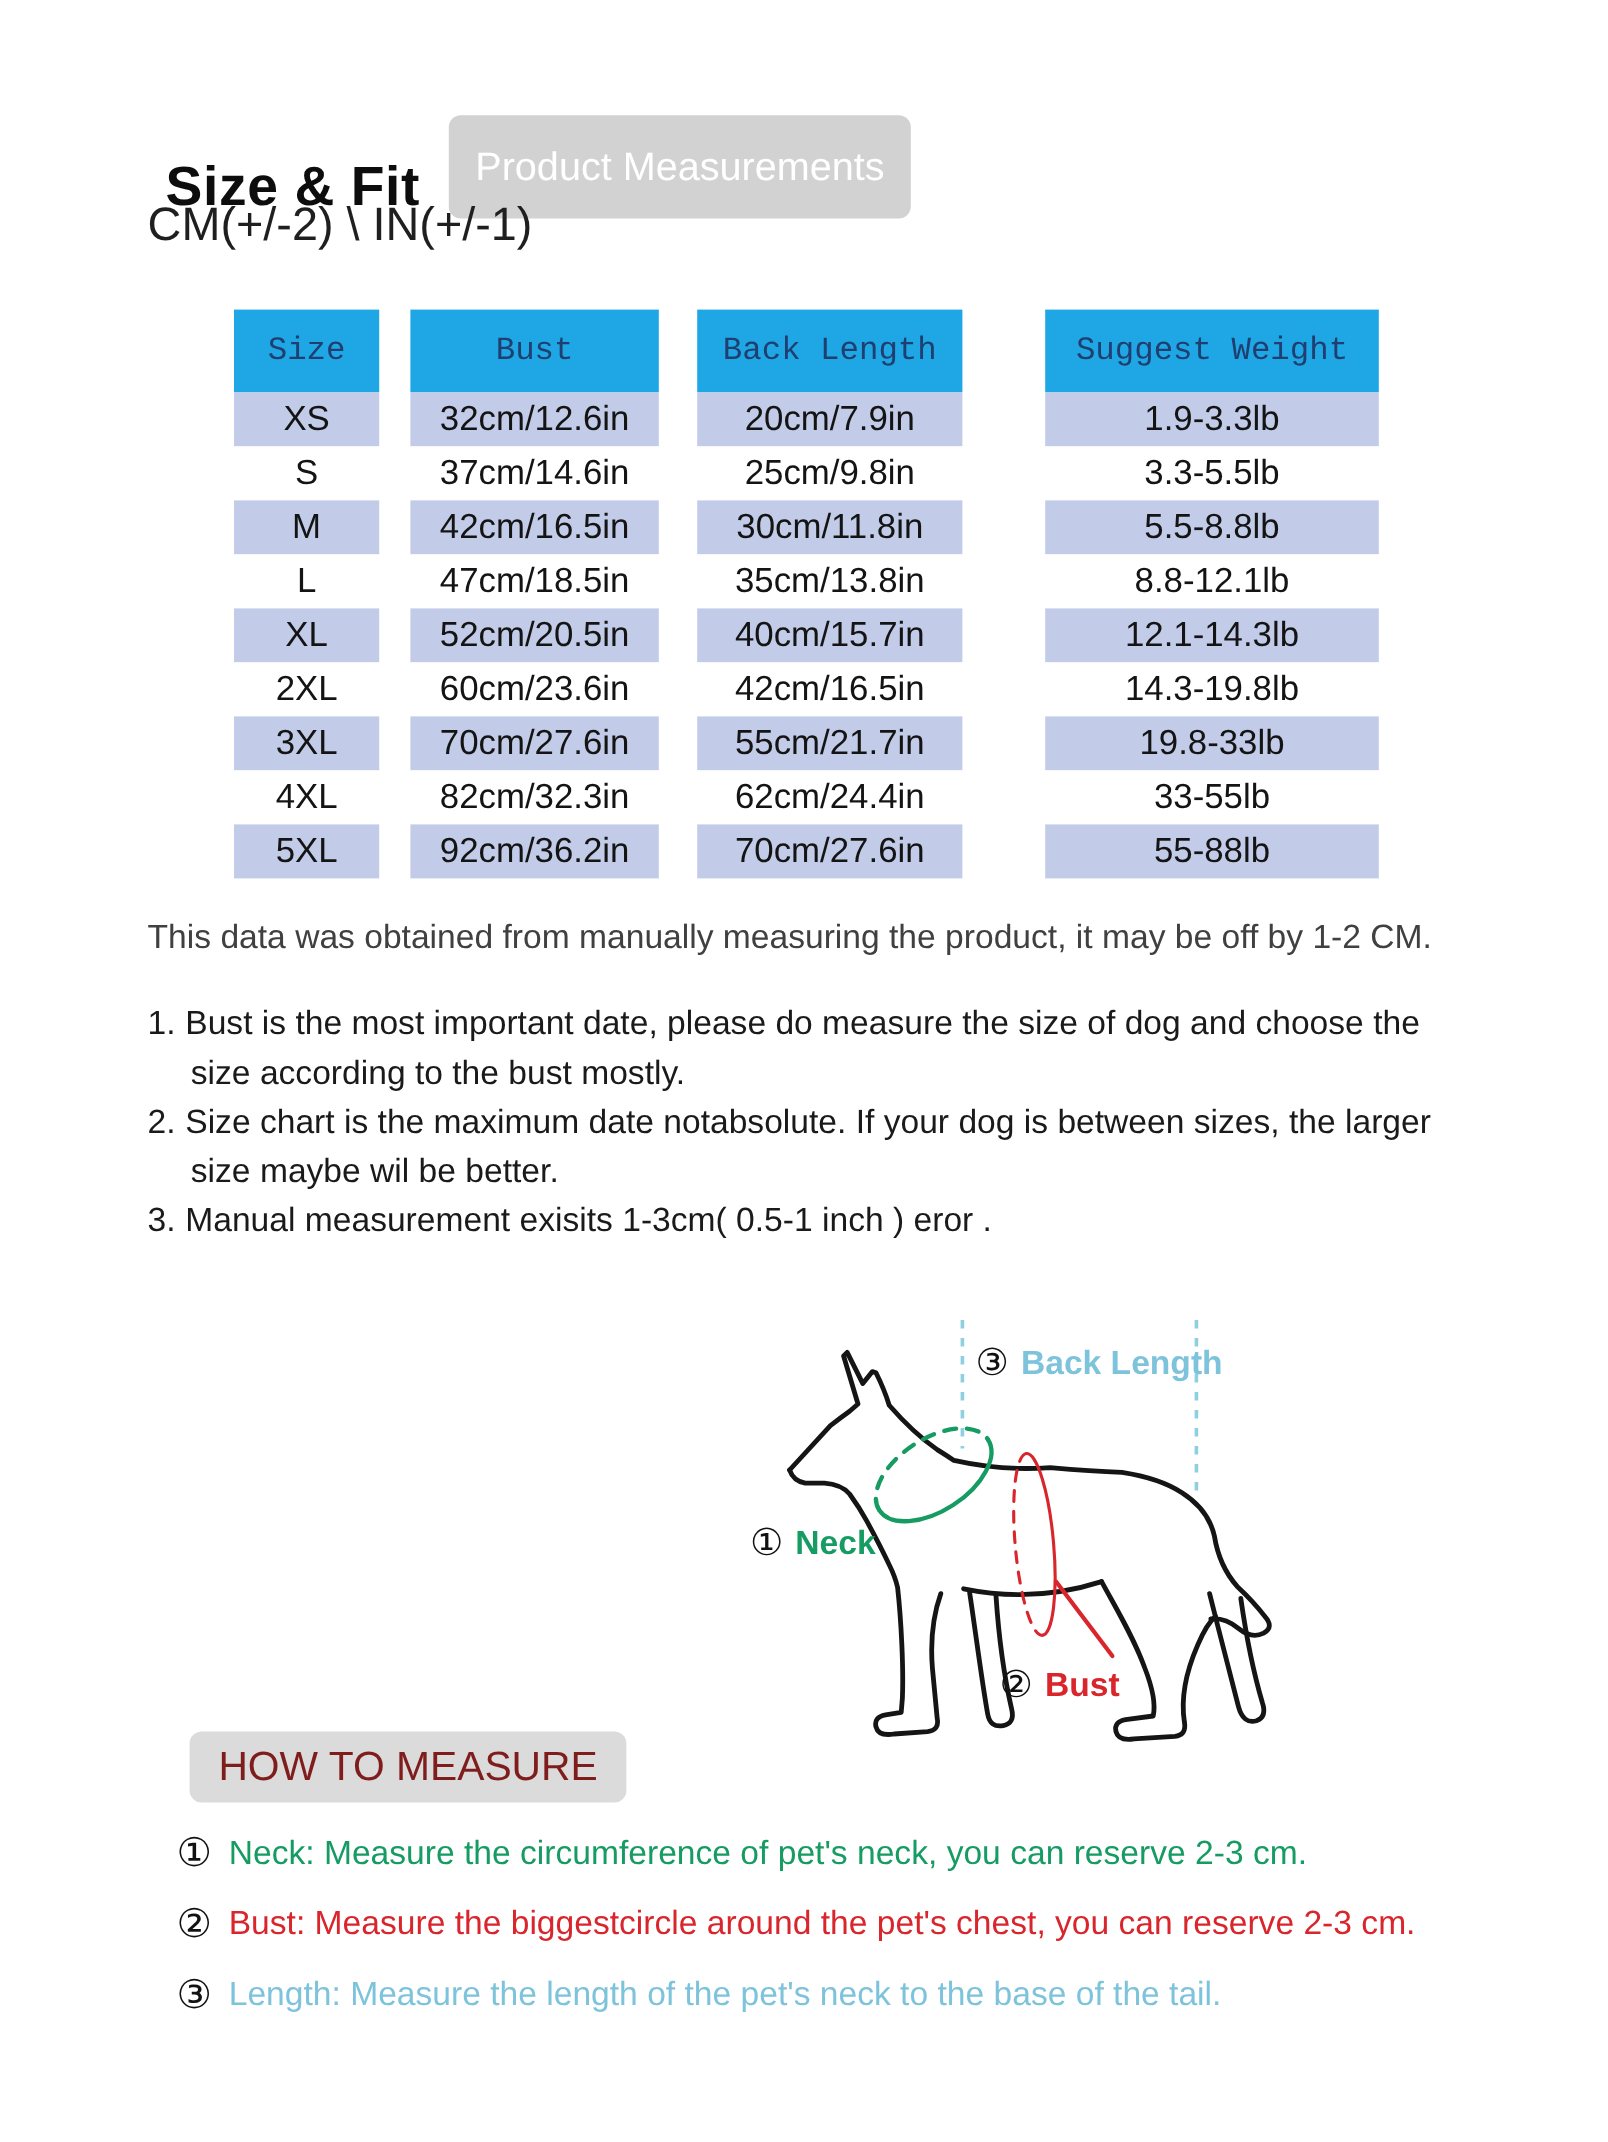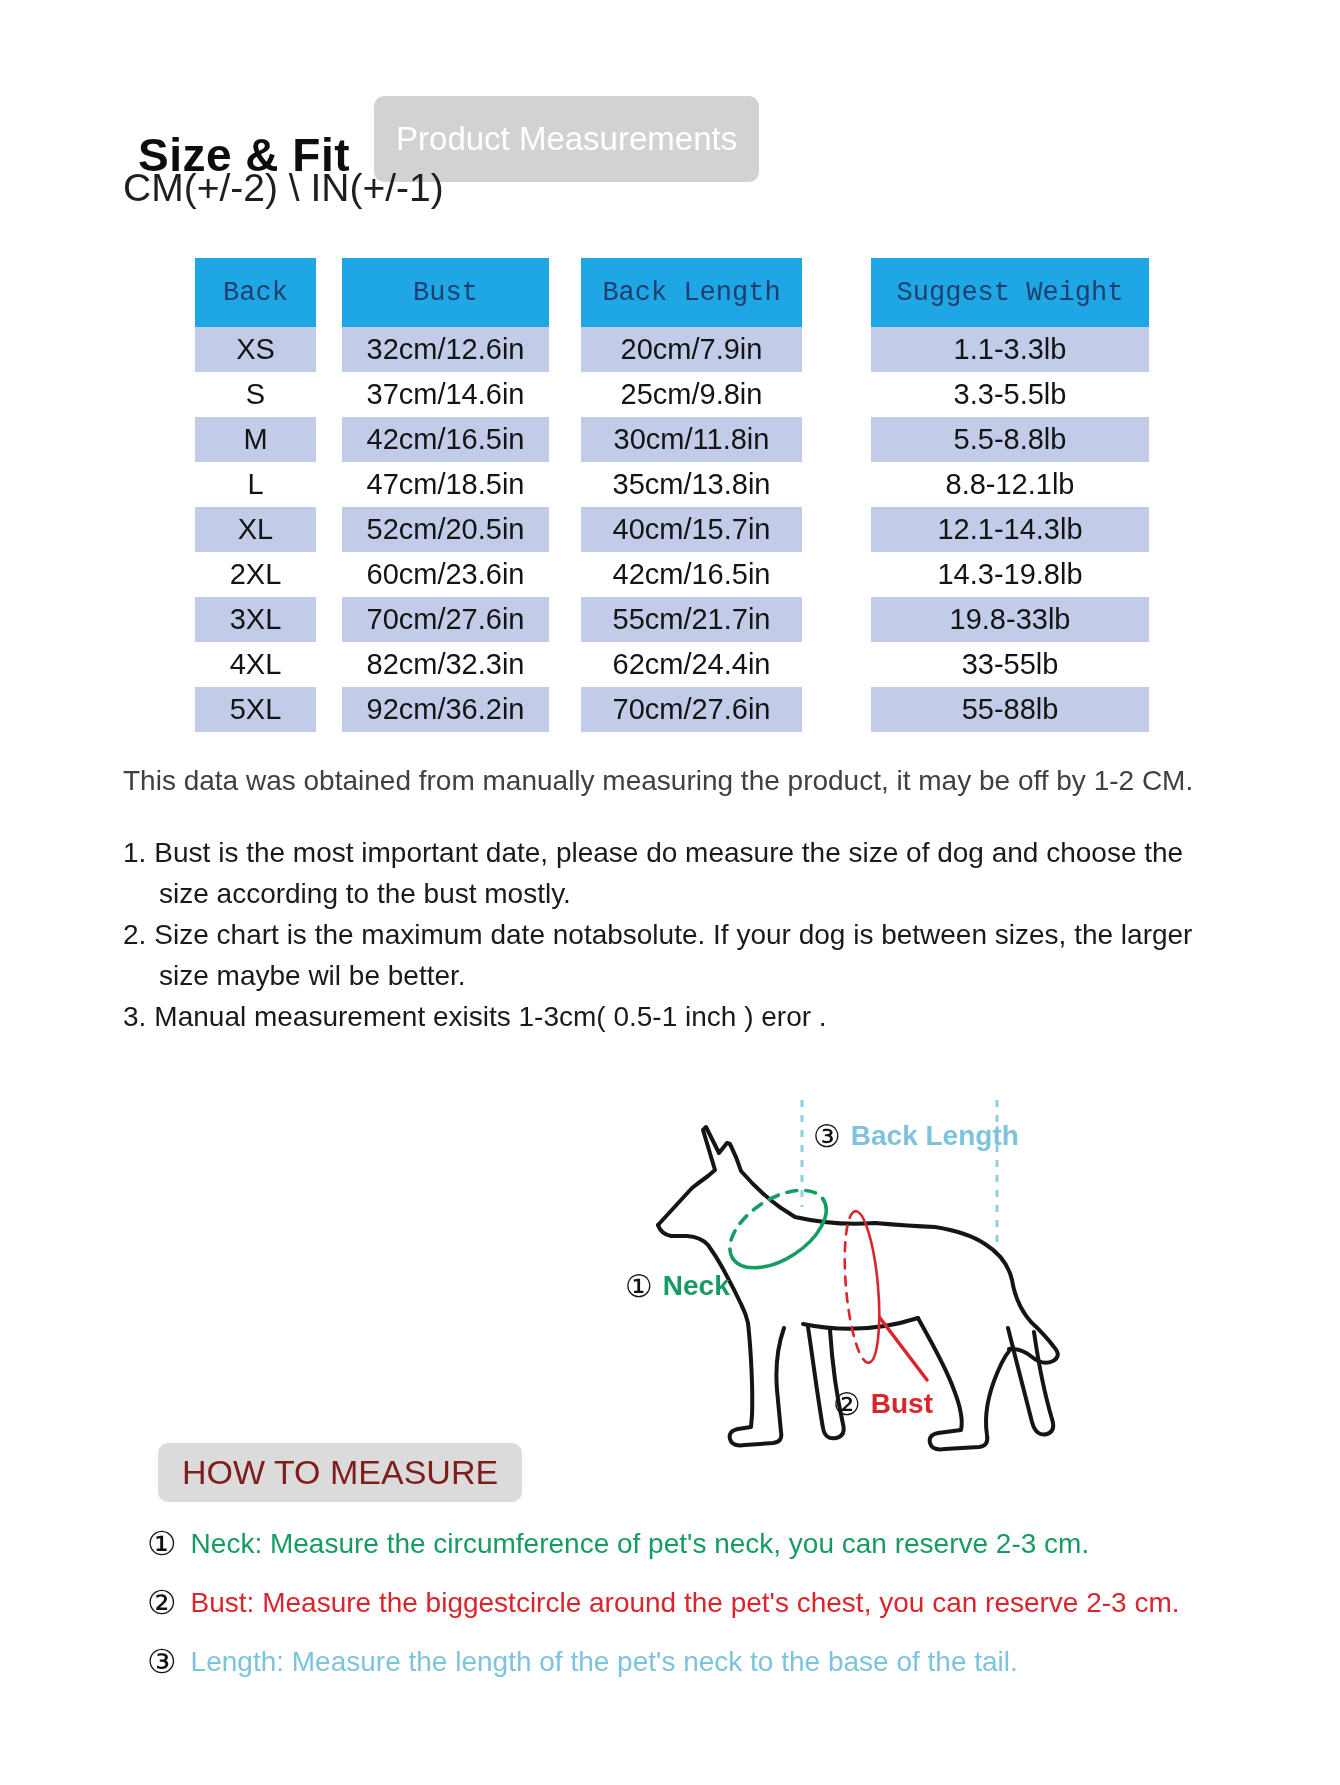--- a/index.html
+++ b/index.html
@@ -61,30 +61,30 @@
 <div class="page">
 
   <div class="title-row">
     <div class="main-title">Size &amp; Fit</div>
     <div class="gray-badge">Product Measurements</div>
   </div>
   <div class="subtitle">CM(+/-2) \ IN(+/-1)</div>
 
   <div class="size-table">
     <div class="t-row head">
-      <div class="cell c1">Back</div>
+      <div class="cell c1">Size</div>
       <div class="cell c2">Bust</div>
       <div class="cell c3">Back Length</div>
       <div class="cell c4">Suggest Weight</div>
     </div>
     <div class="t-row data alt">
       <div class="cell c1">XS</div>
       <div class="cell c2">32cm/12.6in</div>
       <div class="cell c3">20cm/7.9in</div>
-      <div class="cell c4">1.1-3.3lb</div>
+      <div class="cell c4">1.9-3.3lb</div>
     </div>
     <div class="t-row data">
       <div class="cell c1">S</div>
       <div class="cell c2">37cm/14.6in</div>
       <div class="cell c3">25cm/9.8in</div>
       <div class="cell c4">3.3-5.5lb</div>
     </div>
     <div class="t-row data alt">
       <div class="cell c1">M</div>
       <div class="cell c2">42cm/16.5in</div>

